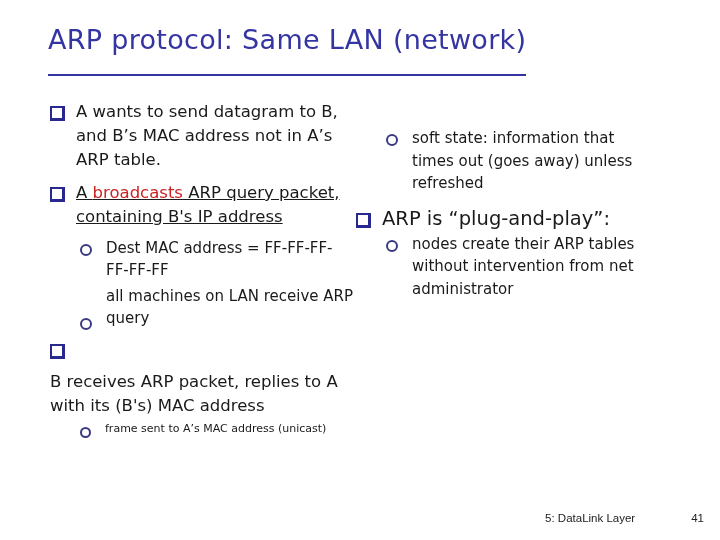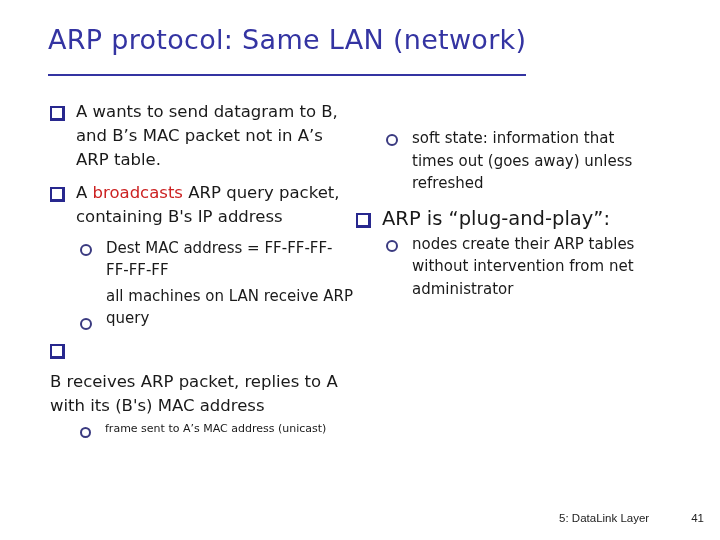--- a/index.html
+++ b/index.html
@@ -52,41 +52,41 @@
   .subitem.small .bullet-circle { width:7px; height:7px; margin-top:6px; }
 
   .highlight { color:#cc2222; }
   .big-text { font-size:19.5px; line-height:1.4; }
 
   .footer {
     position:absolute;
     right:16px; bottom:16px;
     display:flex;
     align-items:center;
-    gap:42px;
+    gap:56px;
     font-family:"Liberation Sans", sans-serif;
     font-size:11.5px;
     color:#222222;
   }
 </style>
 </head>
 <body>
 
 <div class="slide">
 
   <div class="title">ARP protocol: Same LAN (network)</div>
 
   <div class="col col-left">
 
     <div class="item">
       <span class="bullet-square"></span>
-      <span class="item-text">A wants to send datagram to B, and B’s MAC packet not in A’s ARP table.</span>
+      <span class="item-text">A wants to send datagram to B, and B’s MAC address not in A’s ARP table.</span>
     </div>
 
-    <div class="item" style="margin-bottom:8px;">
+    <div class="item" style="margin-bottom:8px;text-decoration:underline;">
       <span class="bullet-square"></span>
       <span class="item-text"><span>A </span><span class="highlight">broadcasts</span><span> ARP query packet, containing B's IP address</span></span>
     </div>
 
     <div class="subitem">
       <span class="bullet-circle"></span>
       <span class="subitem-text">Dest MAC address = FF-FF-FF-FF-FF-FF</span>
     </div>
 
     <div class="subitem" style="margin-bottom:8px;align-items:flex-end;">

